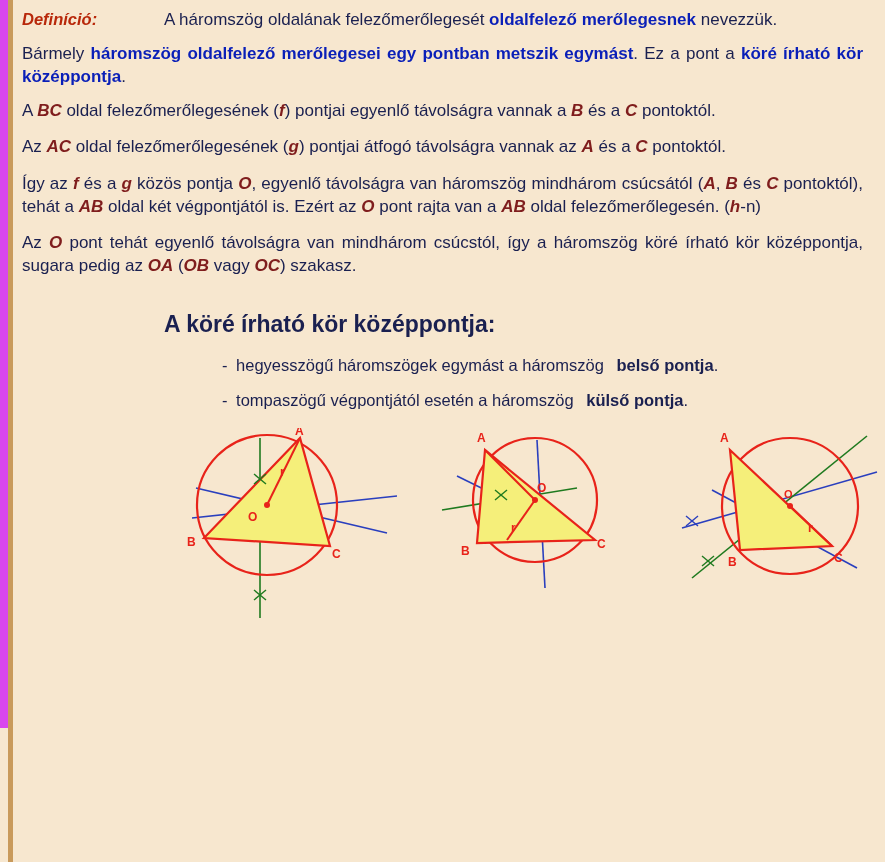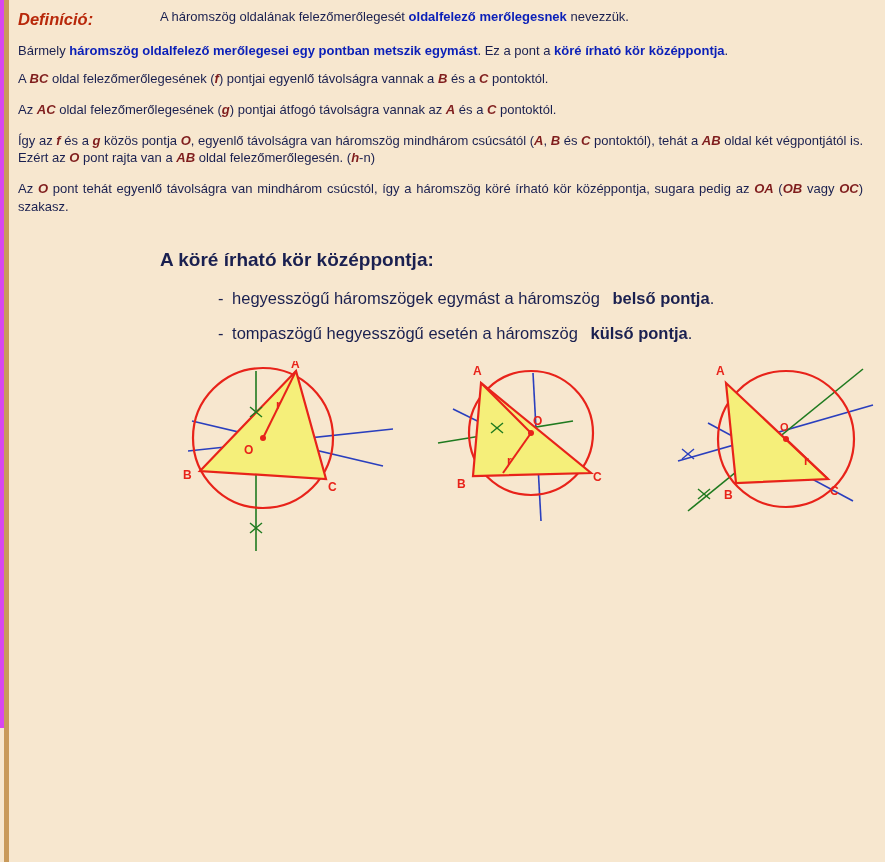--- a/index.html
+++ b/index.html
@@ -12,21 +12,21 @@
     background: #f7e7cf;
     font-family: "Liberation Sans", sans-serif;
     color: #1a1a6e;
     overflow: hidden;
   }
   .page {
     position: relative;
     width: 885px;
     height: 728px;
     background: #f7e7cf;
-    border-left: 4px solid #d946ef;
+    border-left: 8px solid #d946ef;
     box-sizing: border-box;
   }
   .left-rule {
     position: absolute;
     left: 0; top: 0;
     width: 5px; height: 862px;
     background: #c99a5b;
   }
   .content {
     position: relative;
@@ -43,21 +43,21 @@
     flex: 0 0 142px;
     color: #b8280a;
     font-weight: bold;
     font-style: italic;
     font-size: 16.5px;
     line-height: 1.32;
     padding-top: 1px;
   }
   .body {
     flex: 1 1 auto;
-    font-size: 13px;
+    font-size: 17px;
     line-height: 1.36;
     text-align: justify;
     color: #1a2050;
   }
   .body p {
     margin: 0 0 13px 0;
     text-align: justify;
   }
   .body p:last-child { margin-bottom: 0; }
   .b-blue { color: #0a1fb8; font-weight: bold; }
@@ -65,21 +65,21 @@
 
   
   .center-section {
     margin-top: 34px;
     padding-left: 142px;
     font-size: 16.5px;
     color: #1a2050;
   }
   .center-title {
     font-weight: bold;
-    font-size: 19px;
+    font-size: 23px;
     margin-bottom: 18px;
   }
   .bullet {
     margin: 0 0 16px 0;
     padding-left: 58px;
     color: #1a2050;
   }
   .bullet .dash { margin-right: 4px; }
   .bullet b { color: #1a2050; padding-left: 8px; }
 
@@ -130,21 +130,21 @@
 
       </div>
     </div>
 
     <div class="center-section">
       <div class="center-title">A köré írható kör középpontja:</div>
 
       <p class="bullet"><span class="dash">-</span><span> hegyesszögű háromszögek egymást a háromszög </span><b>belső pontja</b><span>.</span></p>
 
 
-      <p class="bullet"><span class="dash">-</span><span> tompaszögű hegyesszögű esetén a háromszög </span><b>külső pontja</b><span>.</span></p>
+      <p class="bullet"><span class="dash">-</span><span> tompaszögű végpontjától esetén a háromszög </span><b>külső pontja</b><span>.</span></p>
     </div>
 
     <div class="figures">
 
       <svg class="fig fig1" width="240" height="200" viewBox="0 0 240 200">
 
         <line x1="78" y1="10" x2="78" y2="190" stroke="#1f7a1f" stroke-width="1.6"></line>
         <line x1="10" y1="90" x2="215" y2="68" stroke="#2a3fbe" stroke-width="1.6"></line>
         <line x1="14" y1="60" x2="205" y2="105" stroke="#2a3fbe" stroke-width="1.6"></line>
 

